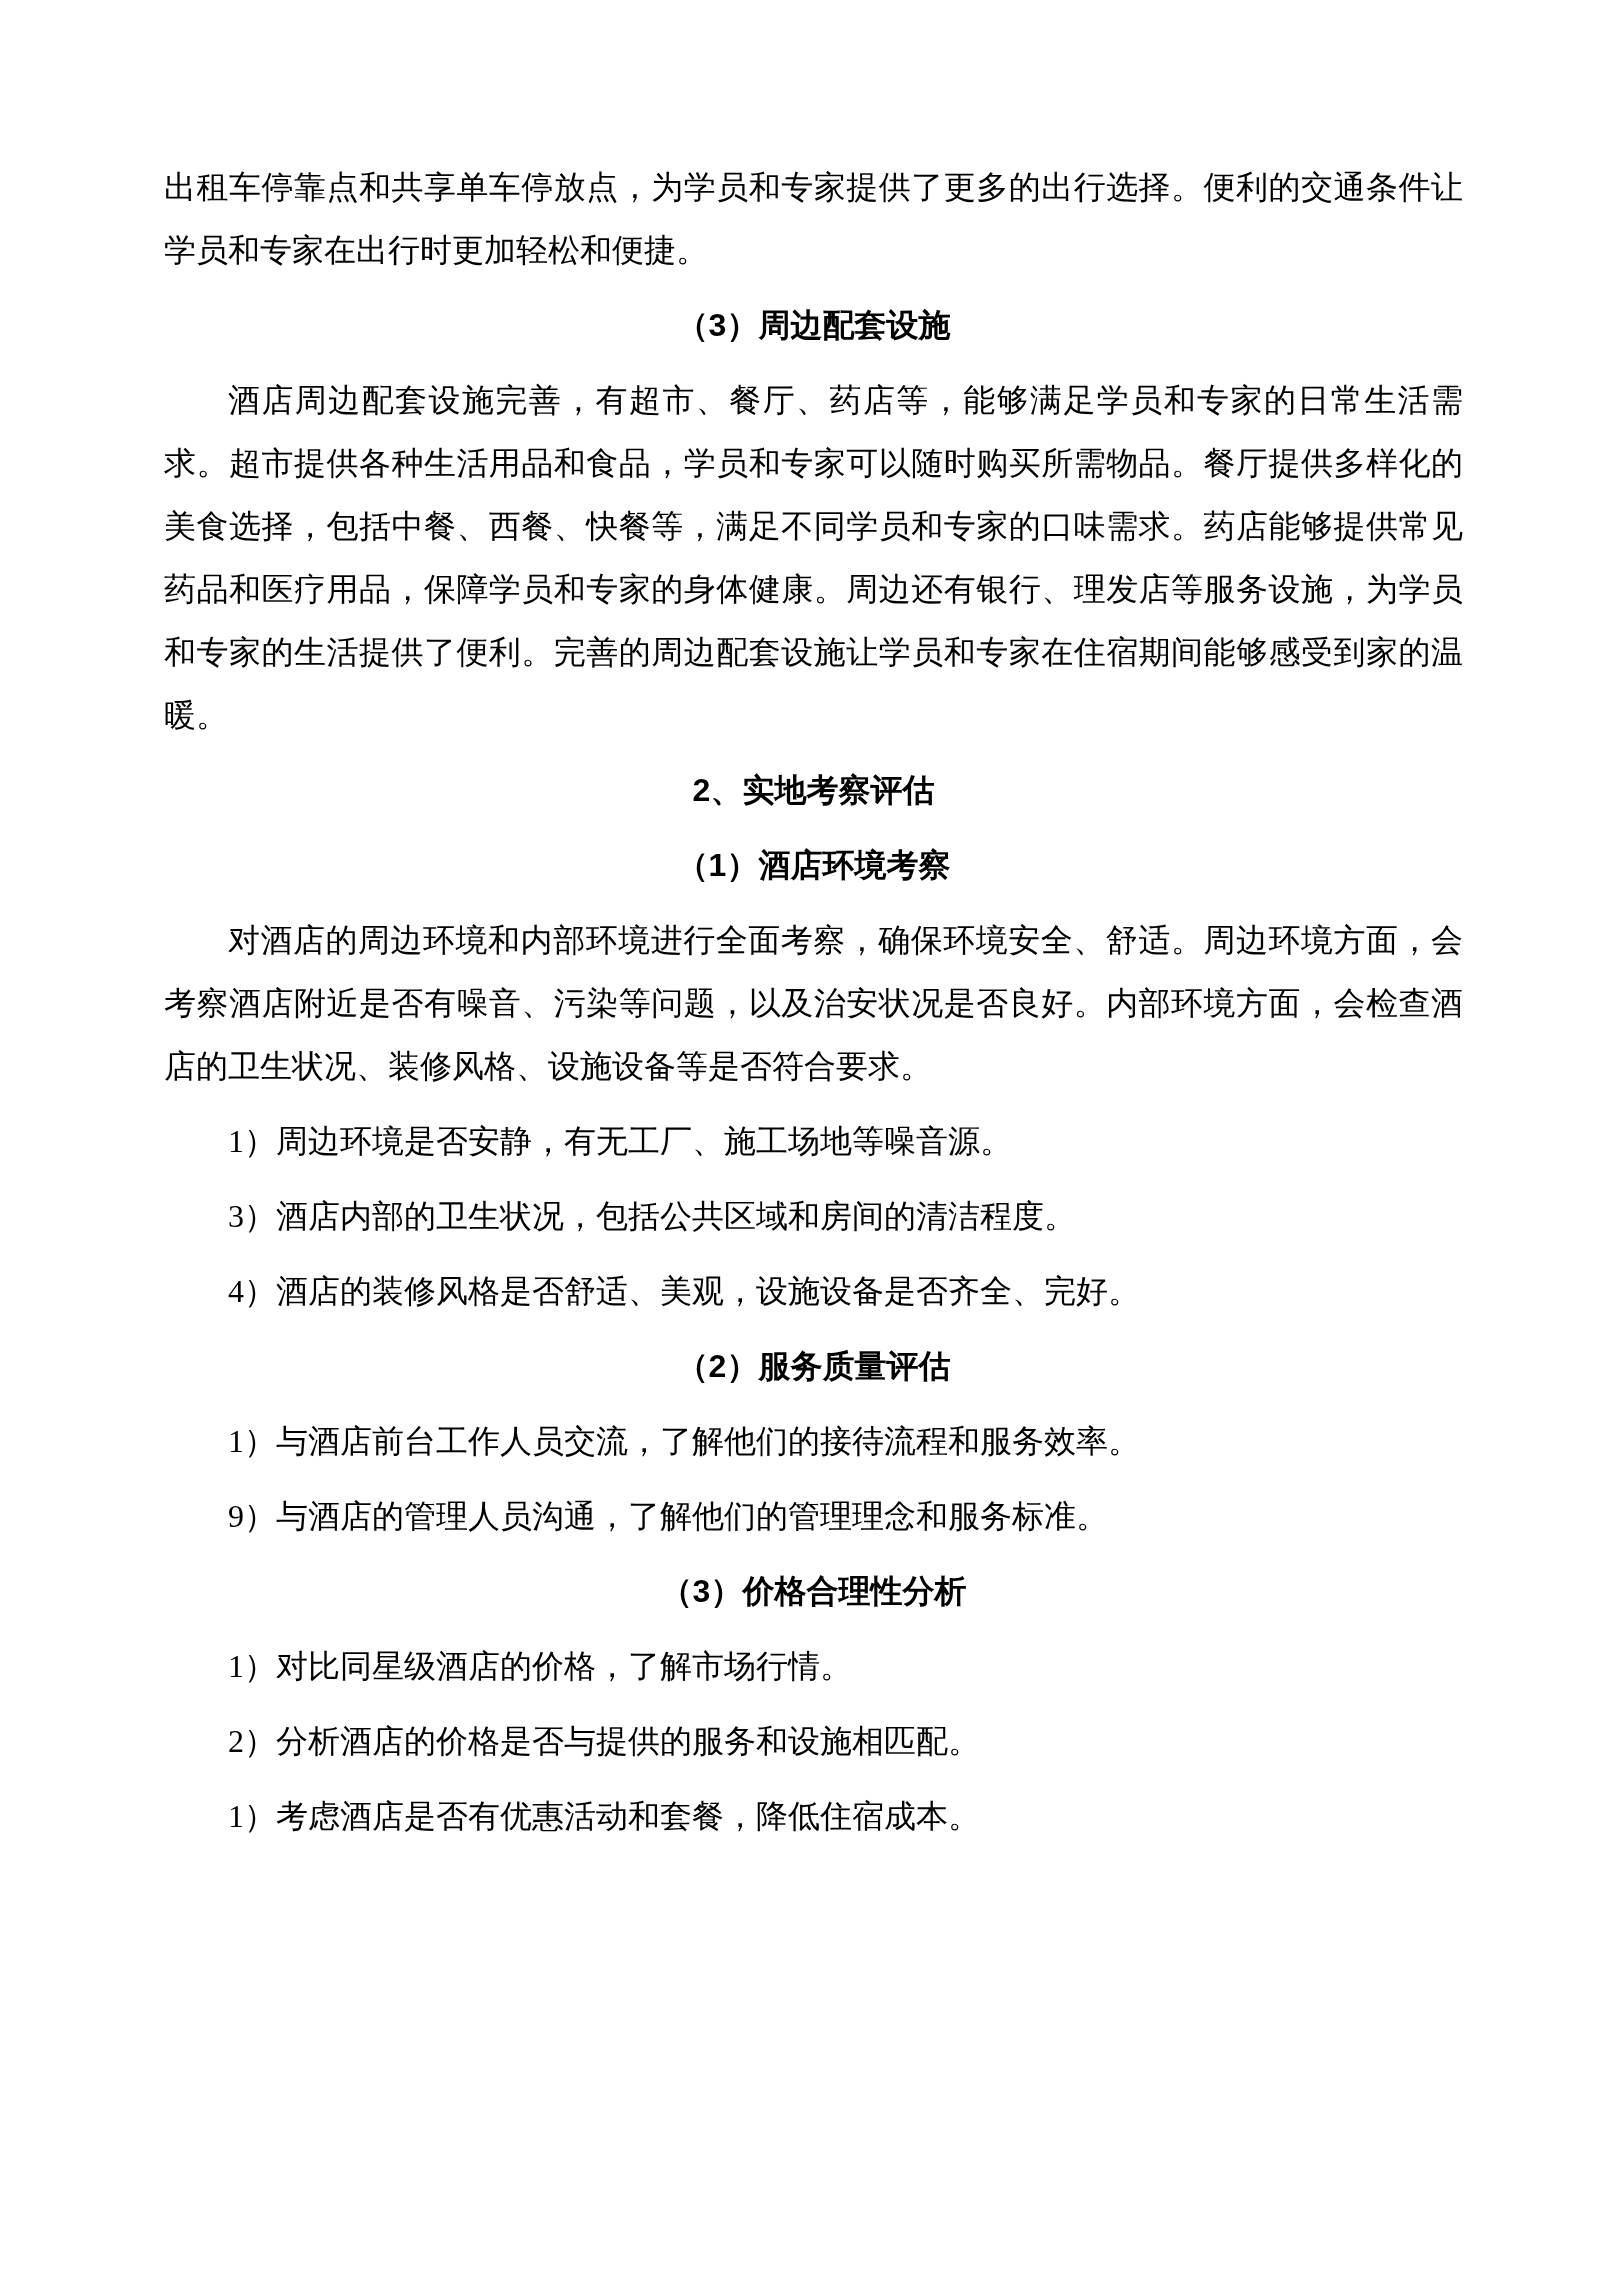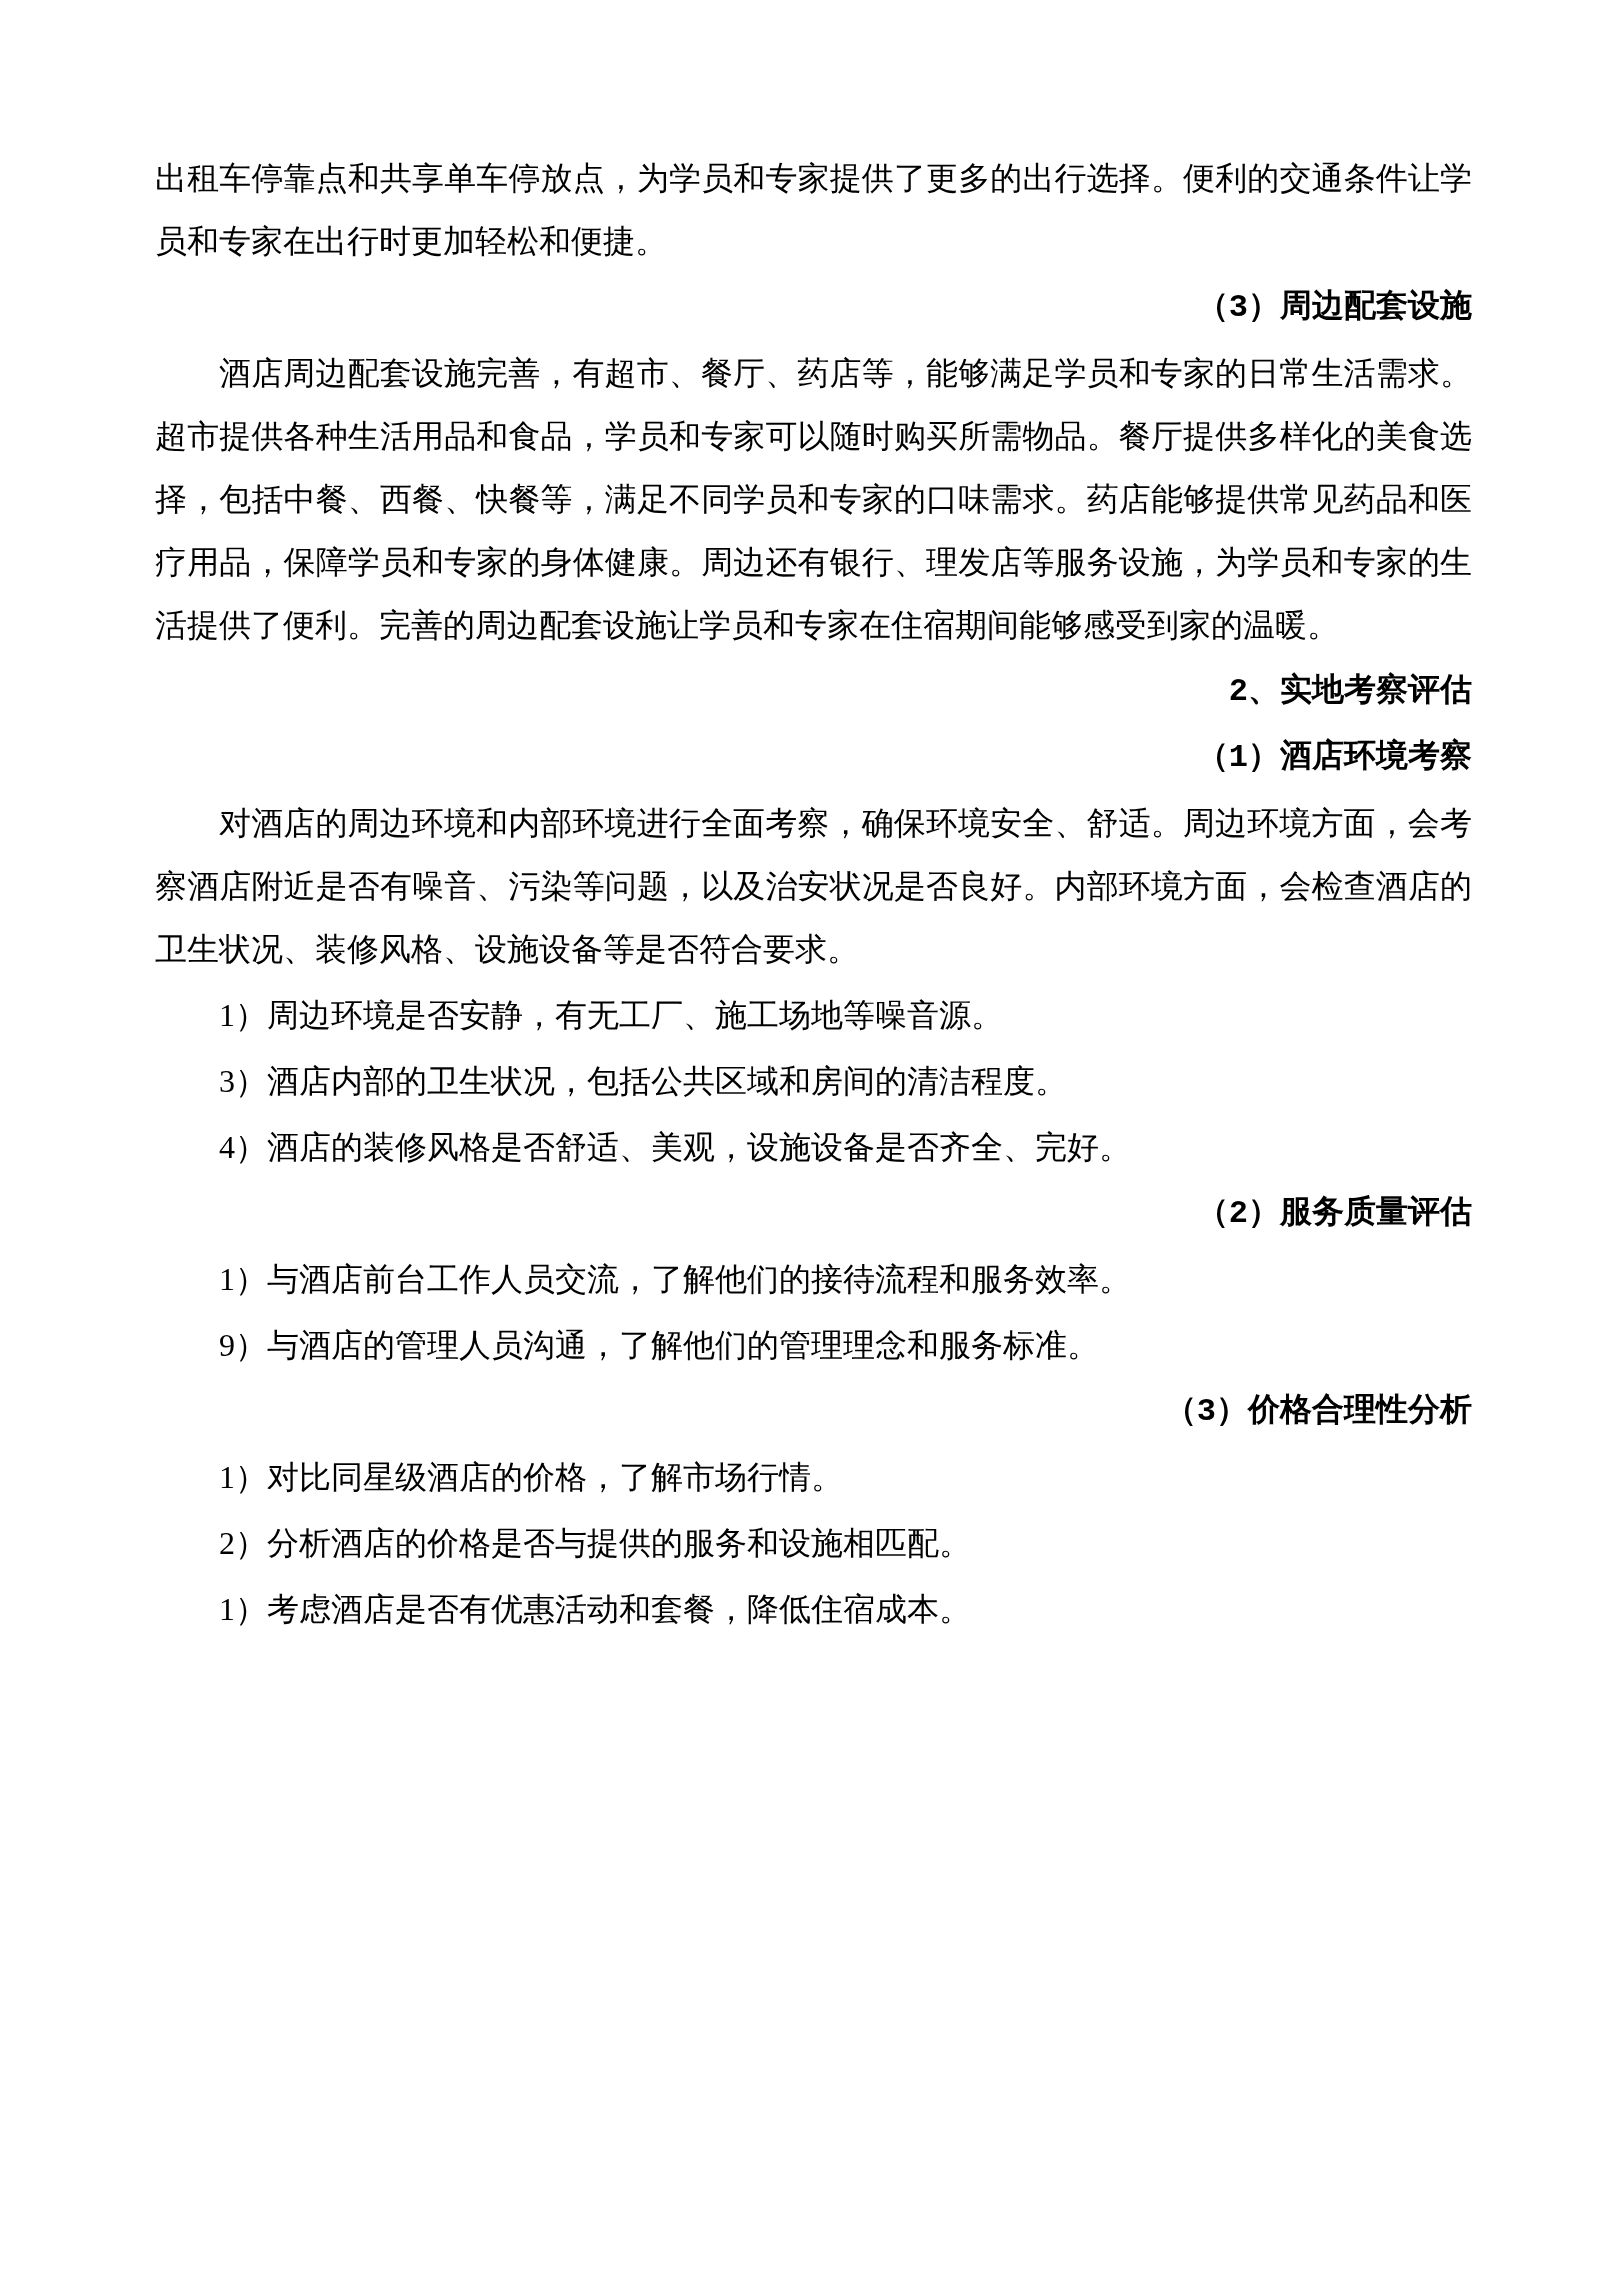--- a/index.html
+++ b/index.html
@@ -15,36 +15,36 @@
     background: #ffffff;
     color: #000000;
     box-sizing: border-box;
     padding: 144px 148px 0 152px;
     font-family: "Liberation Serif", "DejaVu Serif", serif;
     font-size: 32px;
     line-height: 63px;
     overflow: hidden;
   }
   .block {
-    margin: 3px;
+    margin: 12px;
     padding: 0;
     text-align: justify;
     text-justify: inter-ideograph;
     word-break: normal;
   }
   .indent {
     text-indent: 2em;
   }
   .no-indent {
     text-indent: 0;
   }
   .heading {
     font-weight: bold;
-    font-family: Liberation Mono, monospace;
-    text-align: right;
+    font-family: Liberation Sans, sans-serif;
+    text-align: center;
     text-indent: 0;
   }
 </style>
 </head>
 <body>
 
 <div class="page">
   <p class="block no-indent">出租车停靠点和共享单车停放点，为学员和专家提供了更多的出行选择。便利的交通条件让学员和专家在出行时更加轻松和便捷。</p>
   <p class="block heading">（3）周边配套设施</p>
   <p class="block indent">酒店周边配套设施完善，有超市、餐厅、药店等，能够满足学员和专家的日常生活需求。超市提供各种生活用品和食品，学员和专家可以随时购买所需物品。餐厅提供多样化的美食选择，包括中餐、西餐、快餐等，满足不同学员和专家的口味需求。药店能够提供常见药品和医疗用品，保障学员和专家的身体健康。周边还有银行、理发店等服务设施，为学员和专家的生活提供了便利。完善的周边配套设施让学员和专家在住宿期间能够感受到家的温暖。</p>

